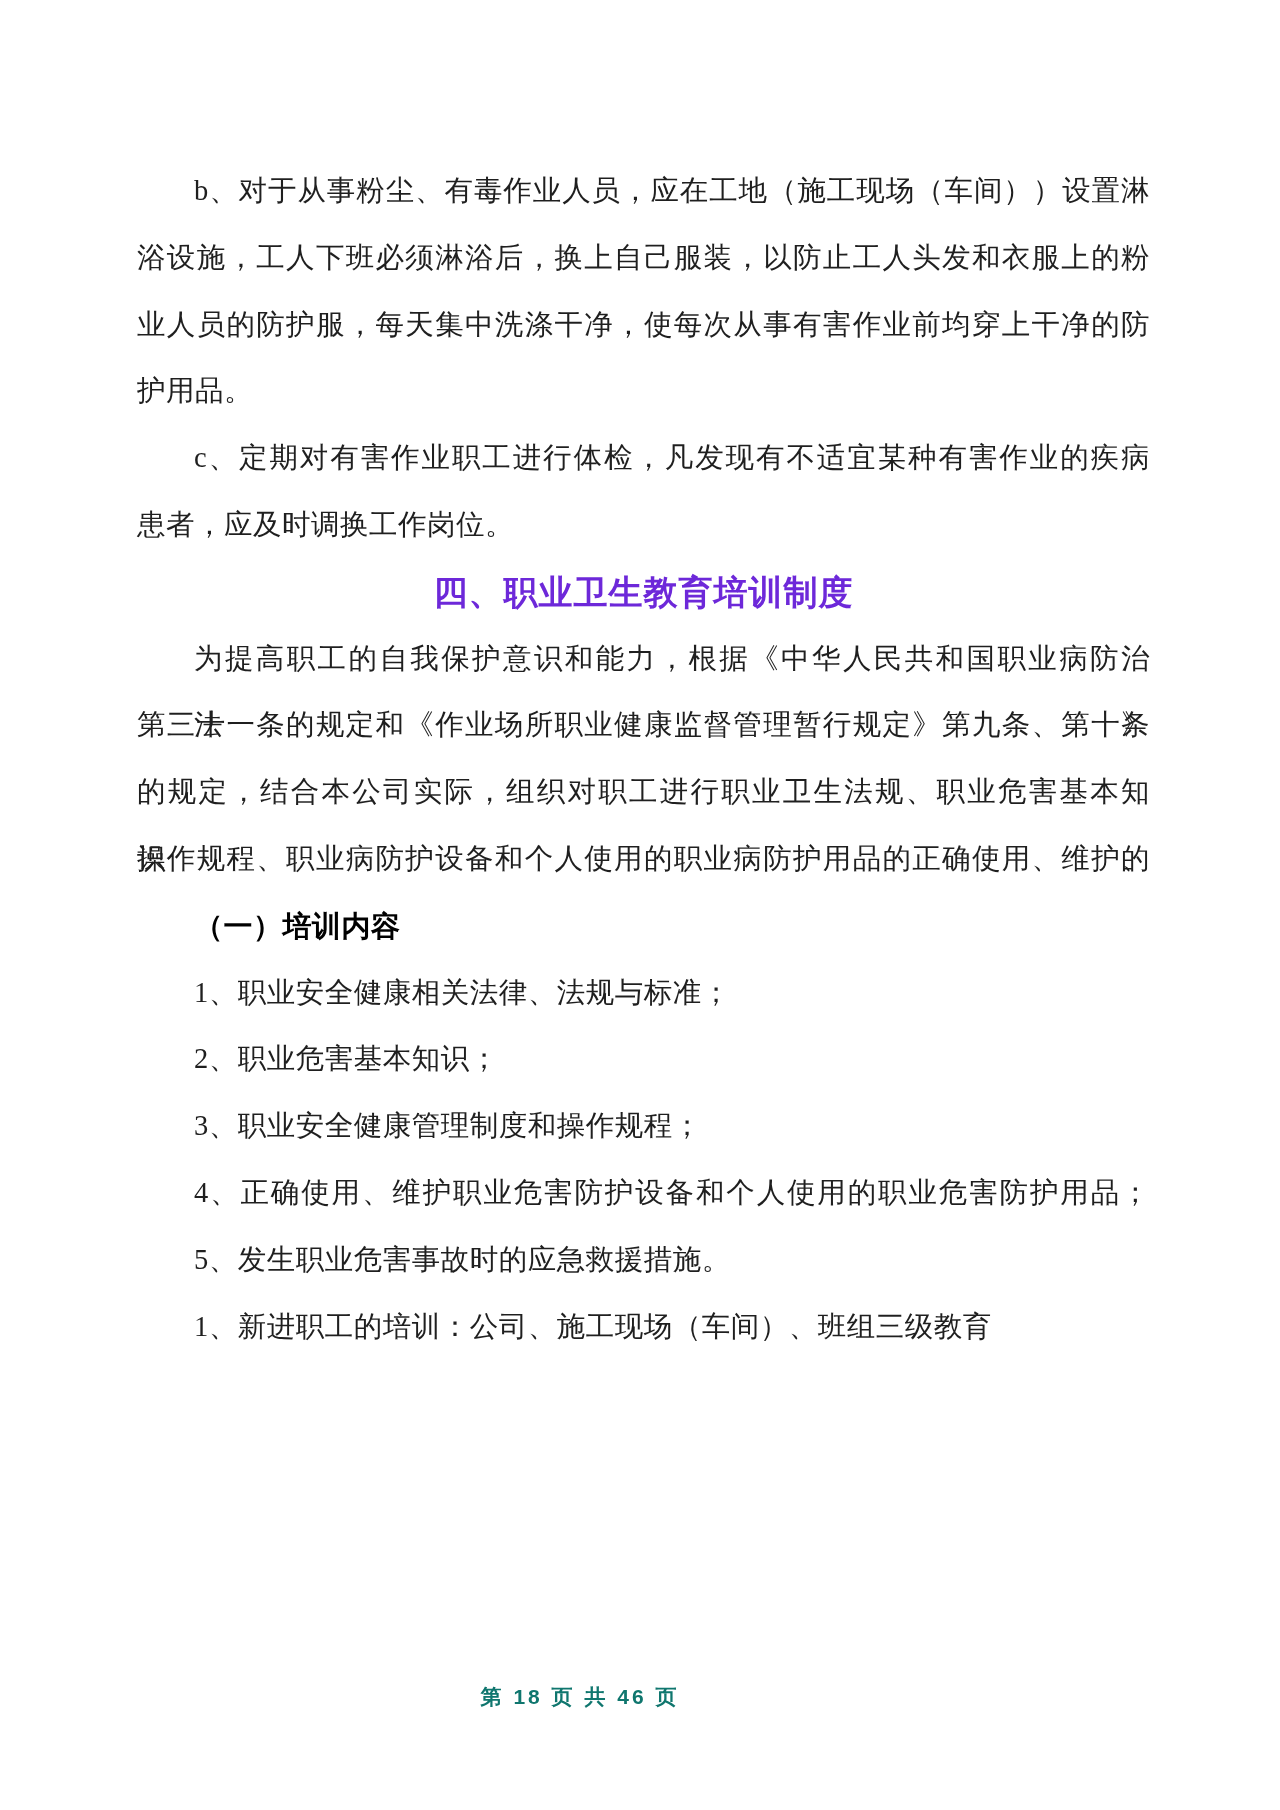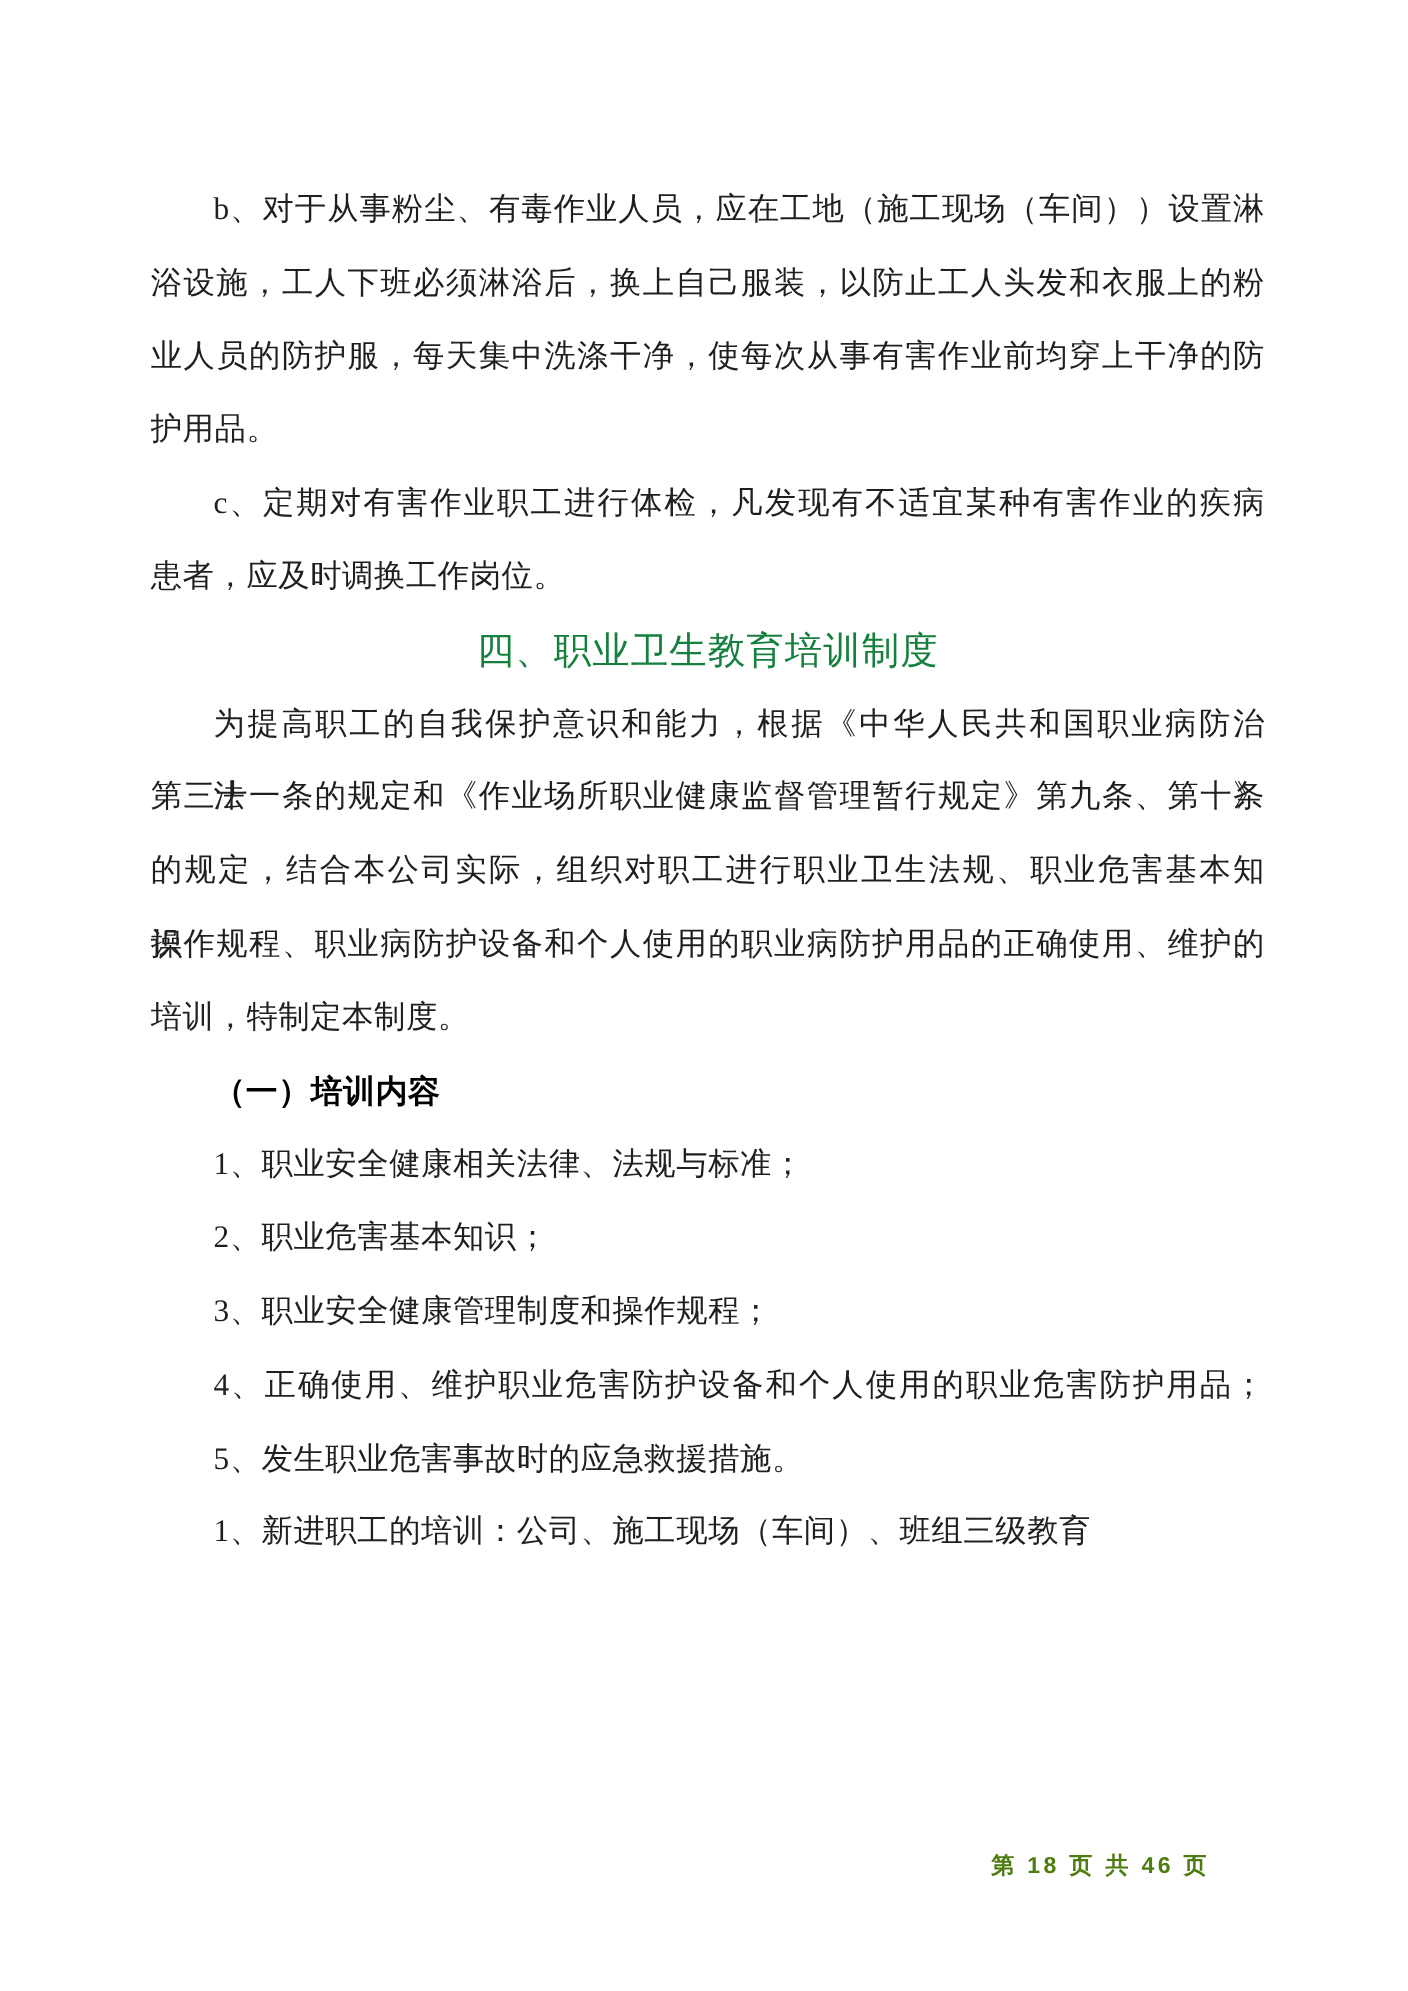--- a/index.html
+++ b/index.html
@@ -30,46 +30,46 @@
   }
   .j {
     text-align: justify;
     text-align-last: justify;
     -moz-text-align-last: justify;
     text-justify: inter-character;
   }
   .ind { padding-left: 57px; }
   .heading {
     font-family: "Liberation Sans", sans-serif;
-    font-weight: 400;
+    font-weight: 700;
     font-size: 34px;
     text-align: center;
     text-align-last: center;
-    color: #15803d;
+    color: #6d28d9;
     letter-spacing: 1px;
   }
   .sub {
     font-family: Liberation Serif, serif;
     font-weight: 700;
     font-size: 29px;
     color: #000000;
   }
   .footer {
     position: absolute;
     left: 60px;
     top: 1670px;
     width: 1040px;
     height: 54px;
     line-height: 54px;
-    text-align: right;
+    text-align: center;
     font-family: "Liberation Sans", sans-serif;
     font-weight: 700;
     font-size: 21px;
     letter-spacing: 3px;
-    color: #4d7c0f;
+    color: #0f766e;
   }
 </style>
 </head>
 <body>
 
 <div class="page">
   <div class="content">
 
     <div class="line j ind">b、对于从事粉尘、有毒作业人员，应在工地（施工现场（车间））设置淋</div>
     <div class="line j">浴设施，工人下班必须淋浴后，换上自己服装，以防止工人头发和衣服上的粉</div>
@@ -78,21 +78,20 @@
 
     <div class="line j ind">c、定期对有害作业职工进行体检，凡发现有不适宜某种有害作业的疾病</div>
     <div class="line">患者，应及时调换工作岗位。</div>
 
     <div class="line heading">四、职业卫生教育培训制度</div>
 
     <div class="line j ind">为提高职工的自我保护意识和能力，根据《中华人民共和国职业病防治法》</div>
     <div class="line j">第三十一条的规定和《作业场所职业健康监督管理暂行规定》第九条、第十条</div>
     <div class="line j">的规定，结合本公司实际，组织对职工进行职业卫生法规、职业危害基本知识、</div>
     <div class="line j">操作规程、职业病防护设备和个人使用的职业病防护用品的正确使用、维护的</div>
-    <div class="line">培训，特制定本制度。</div>
 
     <div class="line sub ind">（一）培训内容</div>
 
     <div class="line ind">1、职业安全健康相关法律、法规与标准；</div>
     <div class="line ind">2、职业危害基本知识；</div>
     <div class="line ind">3、职业安全健康管理制度和操作规程；</div>
     <div class="line j ind">4、正确使用、维护职业危害防护设备和个人使用的职业危害防护用品；</div>
     <div class="line ind">5、发生职业危害事故时的应急救援措施。</div>
 
 

